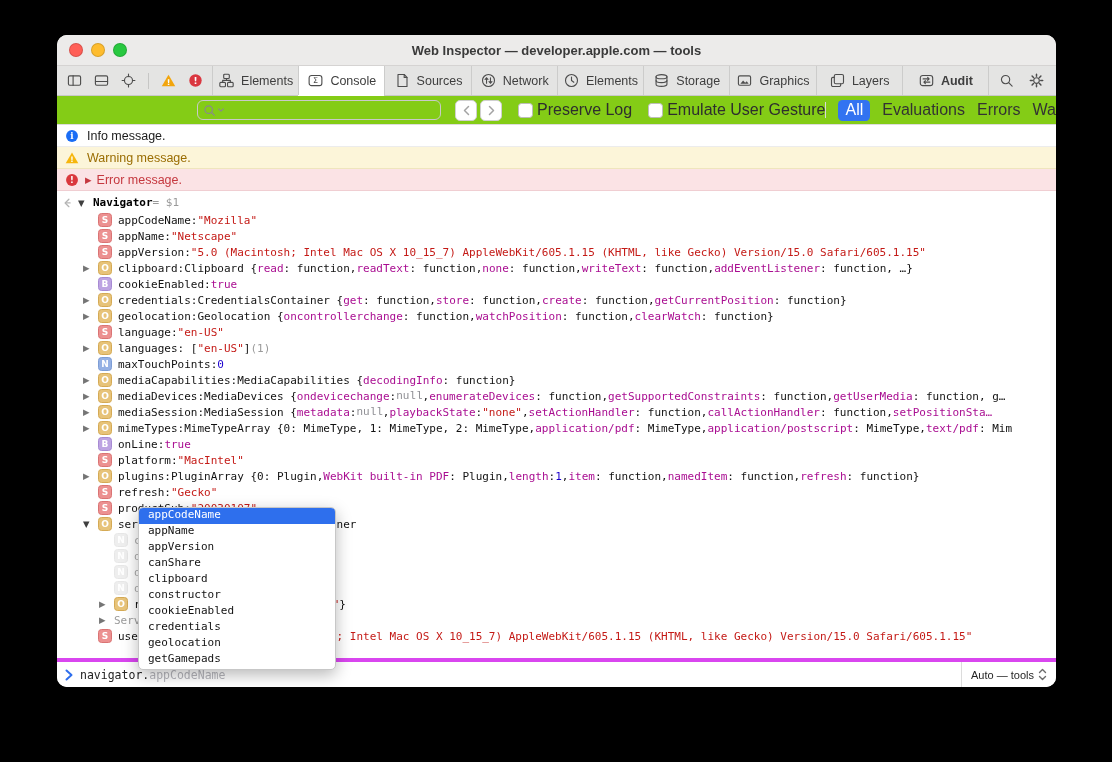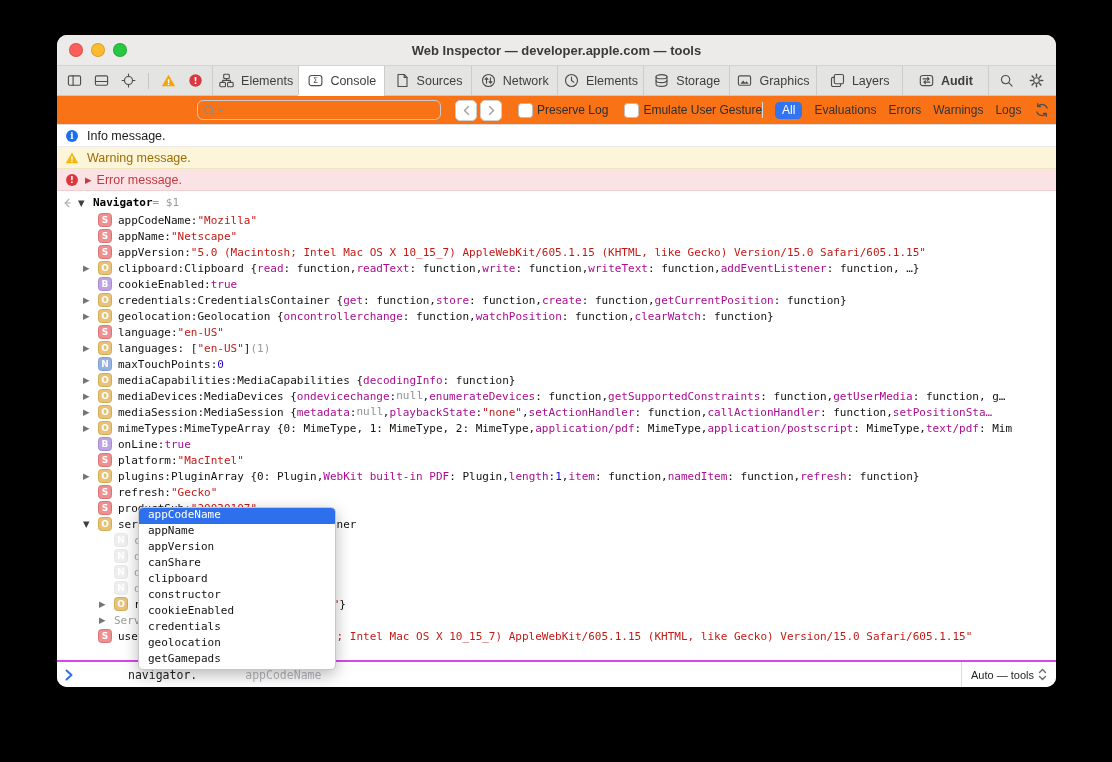--- a/index.html
+++ b/index.html
@@ -19,22 +19,22 @@
   .ticon{display:inline-flex;align-items:center;justify-content:center;width:17px;height:17px;}
   .ticon svg{display:block}
   .tb-sep{width:1px;height:16px;background:#c6c6c5;margin:0 1px;}
   .tabs{flex:1;display:flex;}
   .tab{flex:1;display:flex;align-items:center;justify-content:center;gap:6px;font-size:12.5px;color:#3e3e3e;
        border-left:1px solid #cccccb;cursor:default;}
   .tab:last-child{border-right:1px solid #cccccb;font-weight:bold;}
   .tab.selected{background:#fff;box-shadow:0 1px 0 0 #fff;}
   .right-icons{display:flex;align-items:center;gap:13px;padding:0 11px 0 9px;}
   
-  .filterbar{height:28px;flex:none;background:#f97316;border-bottom:1px solid #dddcdc;display:flex;align-items:center;
-             font-size:12px;color:#2e2e2e;white-space:nowrap;}
+  .filterbar{height:28px;flex:none;background:#84cc16;border-bottom:1px solid #dddcdc;display:flex;align-items:center;
+             font-size:16px;color:#2e2e2e;white-space:nowrap;}
   .searchfield{margin-left:140px;width:232px;height:18px;border:1px solid #c9c9c9;border-radius:6px;
                display:flex;align-items:center;padding:0 5px;gap:1px;color:#8f8f8f;flex:none;}
   .navbtns{display:flex;gap:3px;margin-left:14px;}
   .navbtn{width:20px;height:19px;border:1px solid #d0d0d0;border-radius:5px;display:flex;align-items:center;justify-content:center;background:#fff;}
   .chk{display:flex;align-items:center;gap:4px;margin-left:16px;}
   .chkbox{width:13px;height:13px;border:1px solid #bdbdbd;border-radius:3.5px;background:#fff;flex:none;}
   .fb-right{margin-left:auto;display:flex;align-items:center;padding-right:9px;}
   .fb-sep{width:1px;height:16px;background:#d9d9d9;margin-right:12px;}
   .scopes{display:flex;align-items:center;gap:12px;}
   .scope{color:#333;}
@@ -66,22 +66,22 @@
   .c-nm{color:#111;} .c-pl{color:#111;}
   .c-st{color:#c41a16;} .c-ky{color:#a90d91;} .c-kw{color:#a90d91;}
   .c-nu{color:#1c00cf;} .c-nl{color:#8f8f94;font-family:Liberation Mono, monospace;} .c-gr{color:#9a9a9a;}
   .c-bd{color:#000;font-weight:700;}
   
   .popup{position:absolute;left:81px;top:472px;width:196px;background:#fff;border:1px solid #c7c7c7;border-radius:5px;
          box-shadow:0 5px 16px rgba(0,0,0,.28);overflow:hidden;z-index:10;padding-bottom:1px;}
   .popup-item{height:16px;line-height:16px;padding:0 9px;font:11px "DejaVu Sans Mono",monospace;color:#111;white-space:nowrap;}
   .popup-item.selected{background:#2e6fed;color:#fff;}
   
-  .promptbar{height:25px;flex:none;border-top:2px solid #d946ef;background:#fff;display:flex;align-items:center;
-             padding-left:7px;font-family:"DejaVu Sans Mono",monospace;font-size:11.5px;gap:48px;}
+  .promptbar{height:25px;flex:none;border-top:4px solid #d946ef;background:#fff;display:flex;align-items:center;
+             padding-left:7px;font-family:"DejaVu Sans Mono",monospace;font-size:11.5px;}
   .caret{display:inline-flex;margin-right:6px;}
   .typed{color:#222;}
   .ghost{color:#b6b6bc;}
   .dest{margin-left:auto;display:flex;align-items:center;gap:4px;border-left:1px solid #dcdcdc;padding:0 9px;height:100%;
         font-family:"Liberation Sans",sans-serif;font-size:11px;color:#1f1f1f;}
 </style>
 </head>
 <body>
 
 <div class="stage">
@@ -360,21 +360,21 @@
           <div class="row lvl1">
             <span class="disc">▶</span>
             <span class="badge badge-O">O</span>
             <span class="c-nm">clipboard</span>
             <span class="c-pl">: </span>
             <span class="c-pl">Clipboard {</span>
             <span class="c-ky">read</span>
             <span class="c-pl">: function, </span>
             <span class="c-ky">readText</span>
             <span class="c-pl">: function, </span>
-            <span class="c-ky">write</span>
+            <span class="c-ky">none</span>
             <span class="c-pl">: function, </span>
             <span class="c-ky">writeText</span>
             <span class="c-pl">: function, </span>
             <span class="c-ky">addEventListener</span>
             <span class="c-pl">: function, …}</span>
           </div>
           <div class="row lvl1">
             <span class="disc"></span>
             <span class="badge badge-B">B</span>
             <span class="c-nm">cookieEnabled</span>

